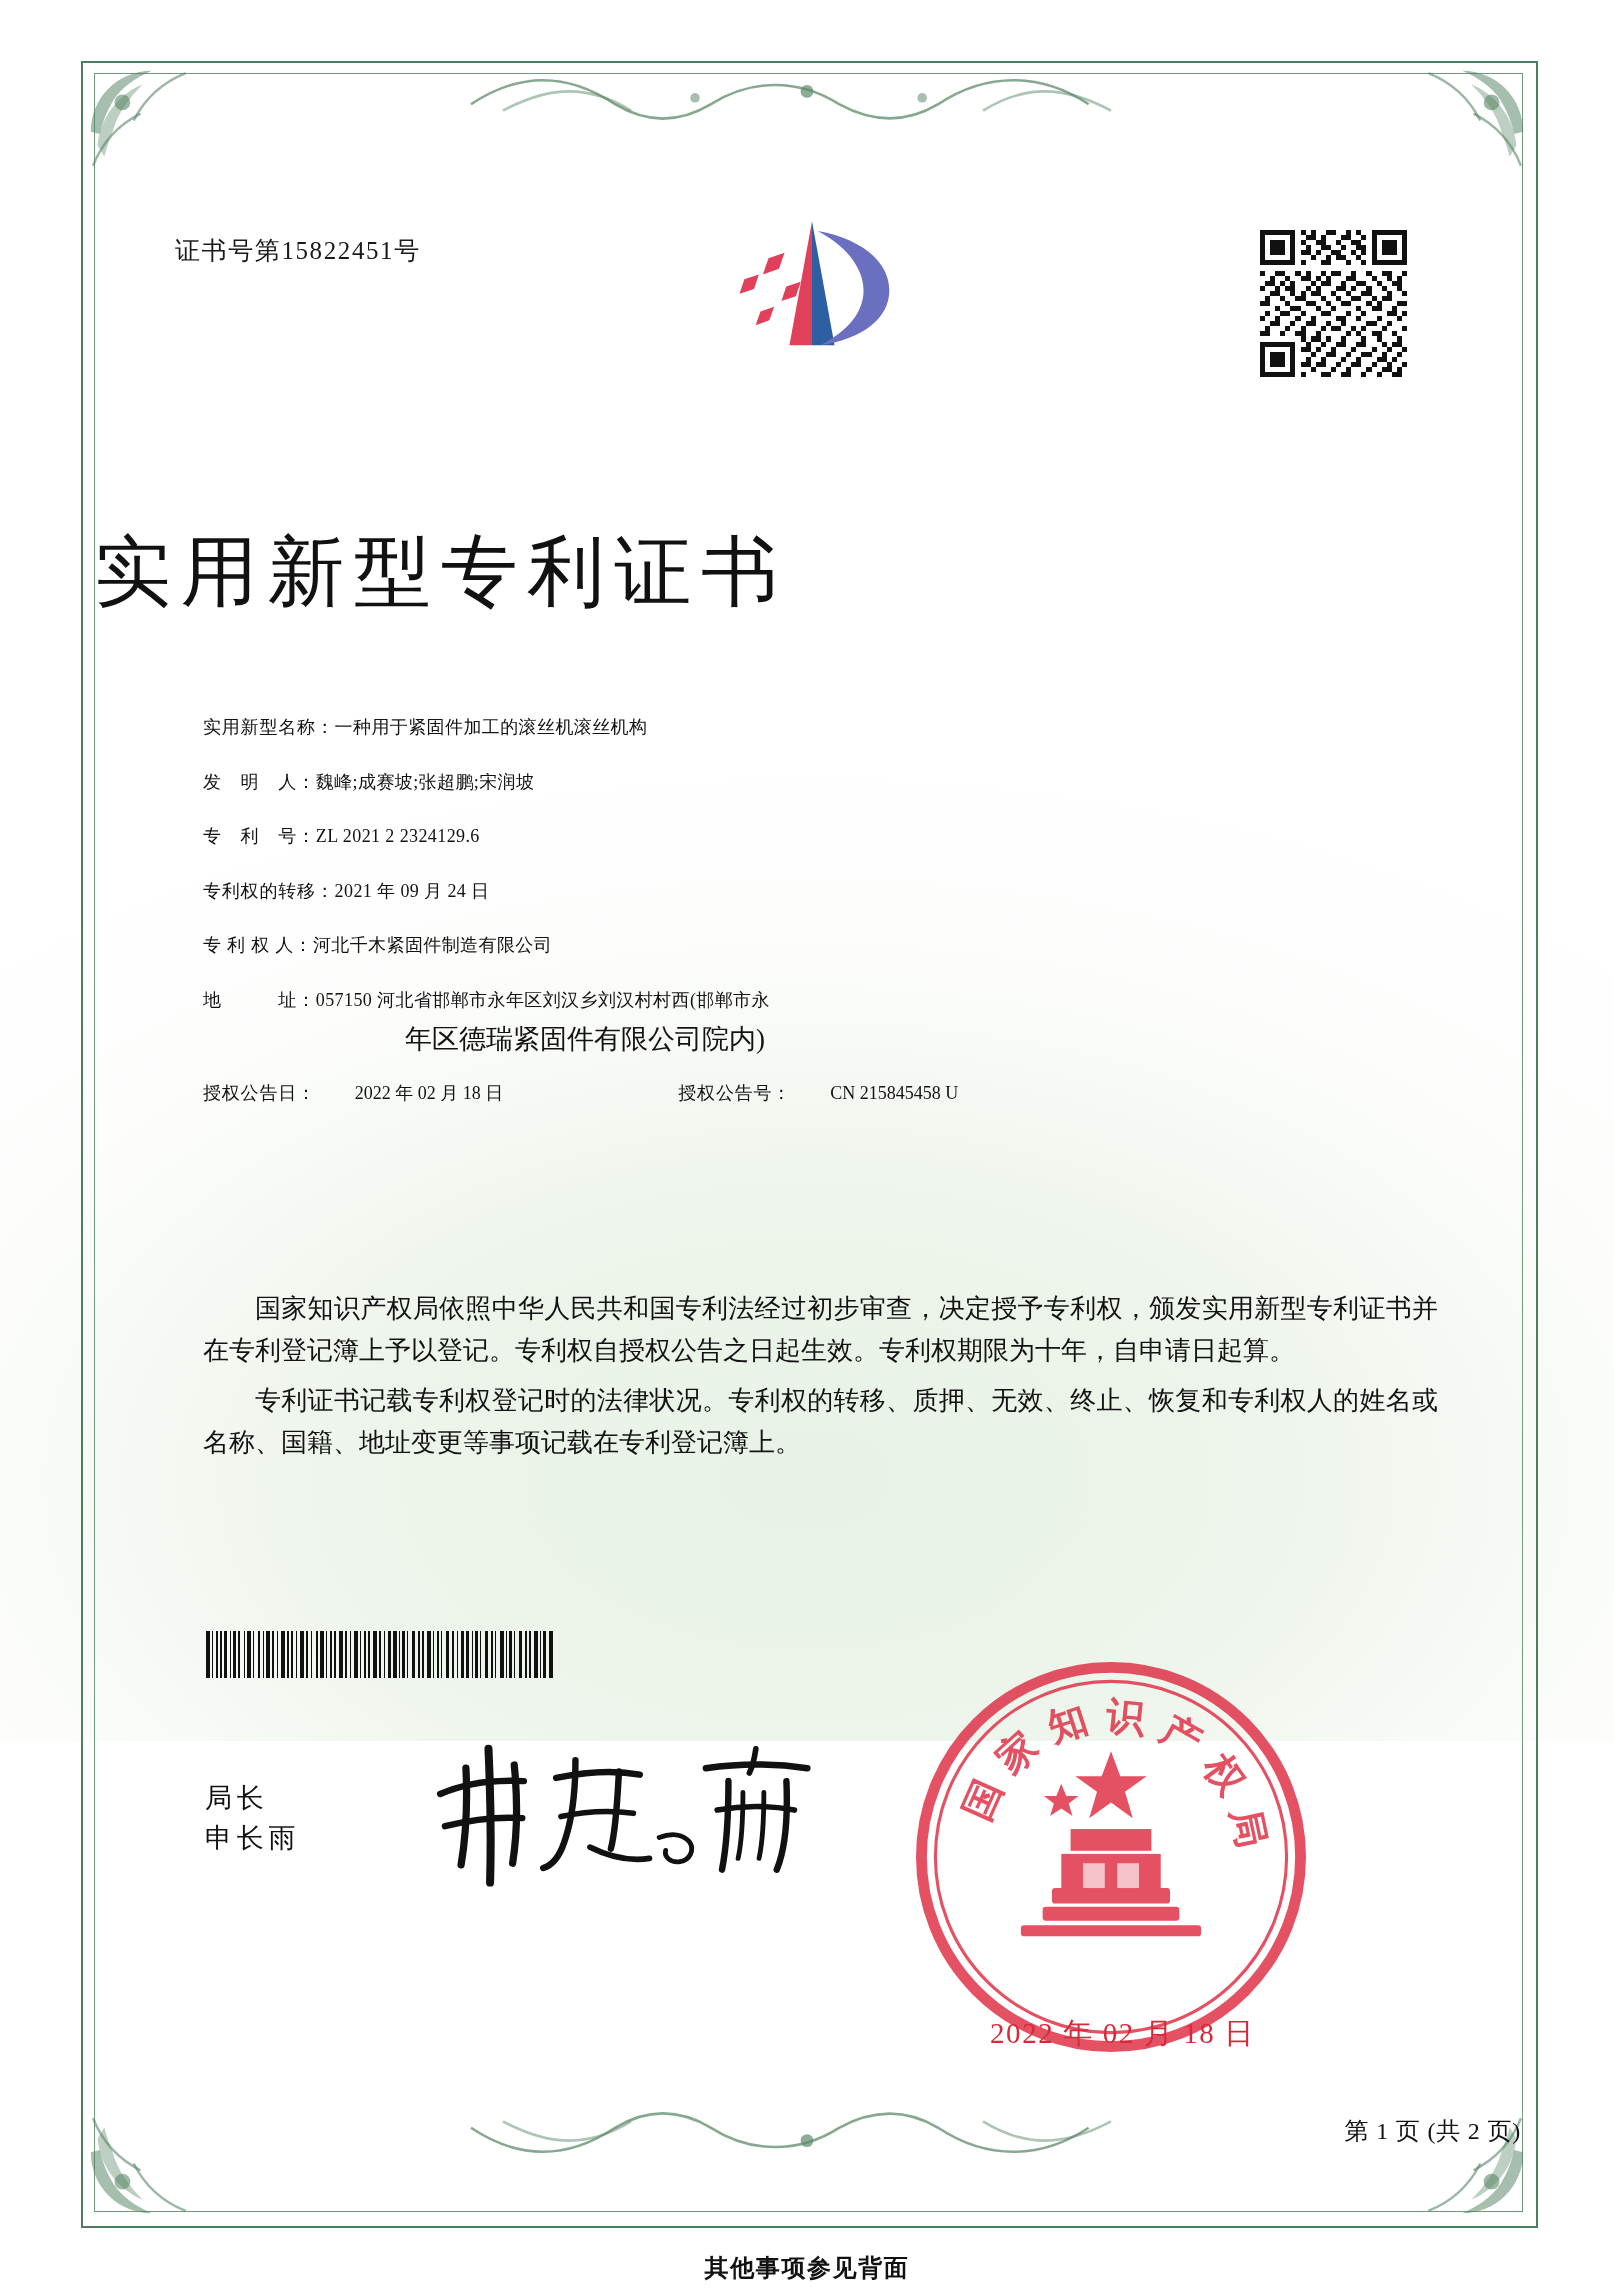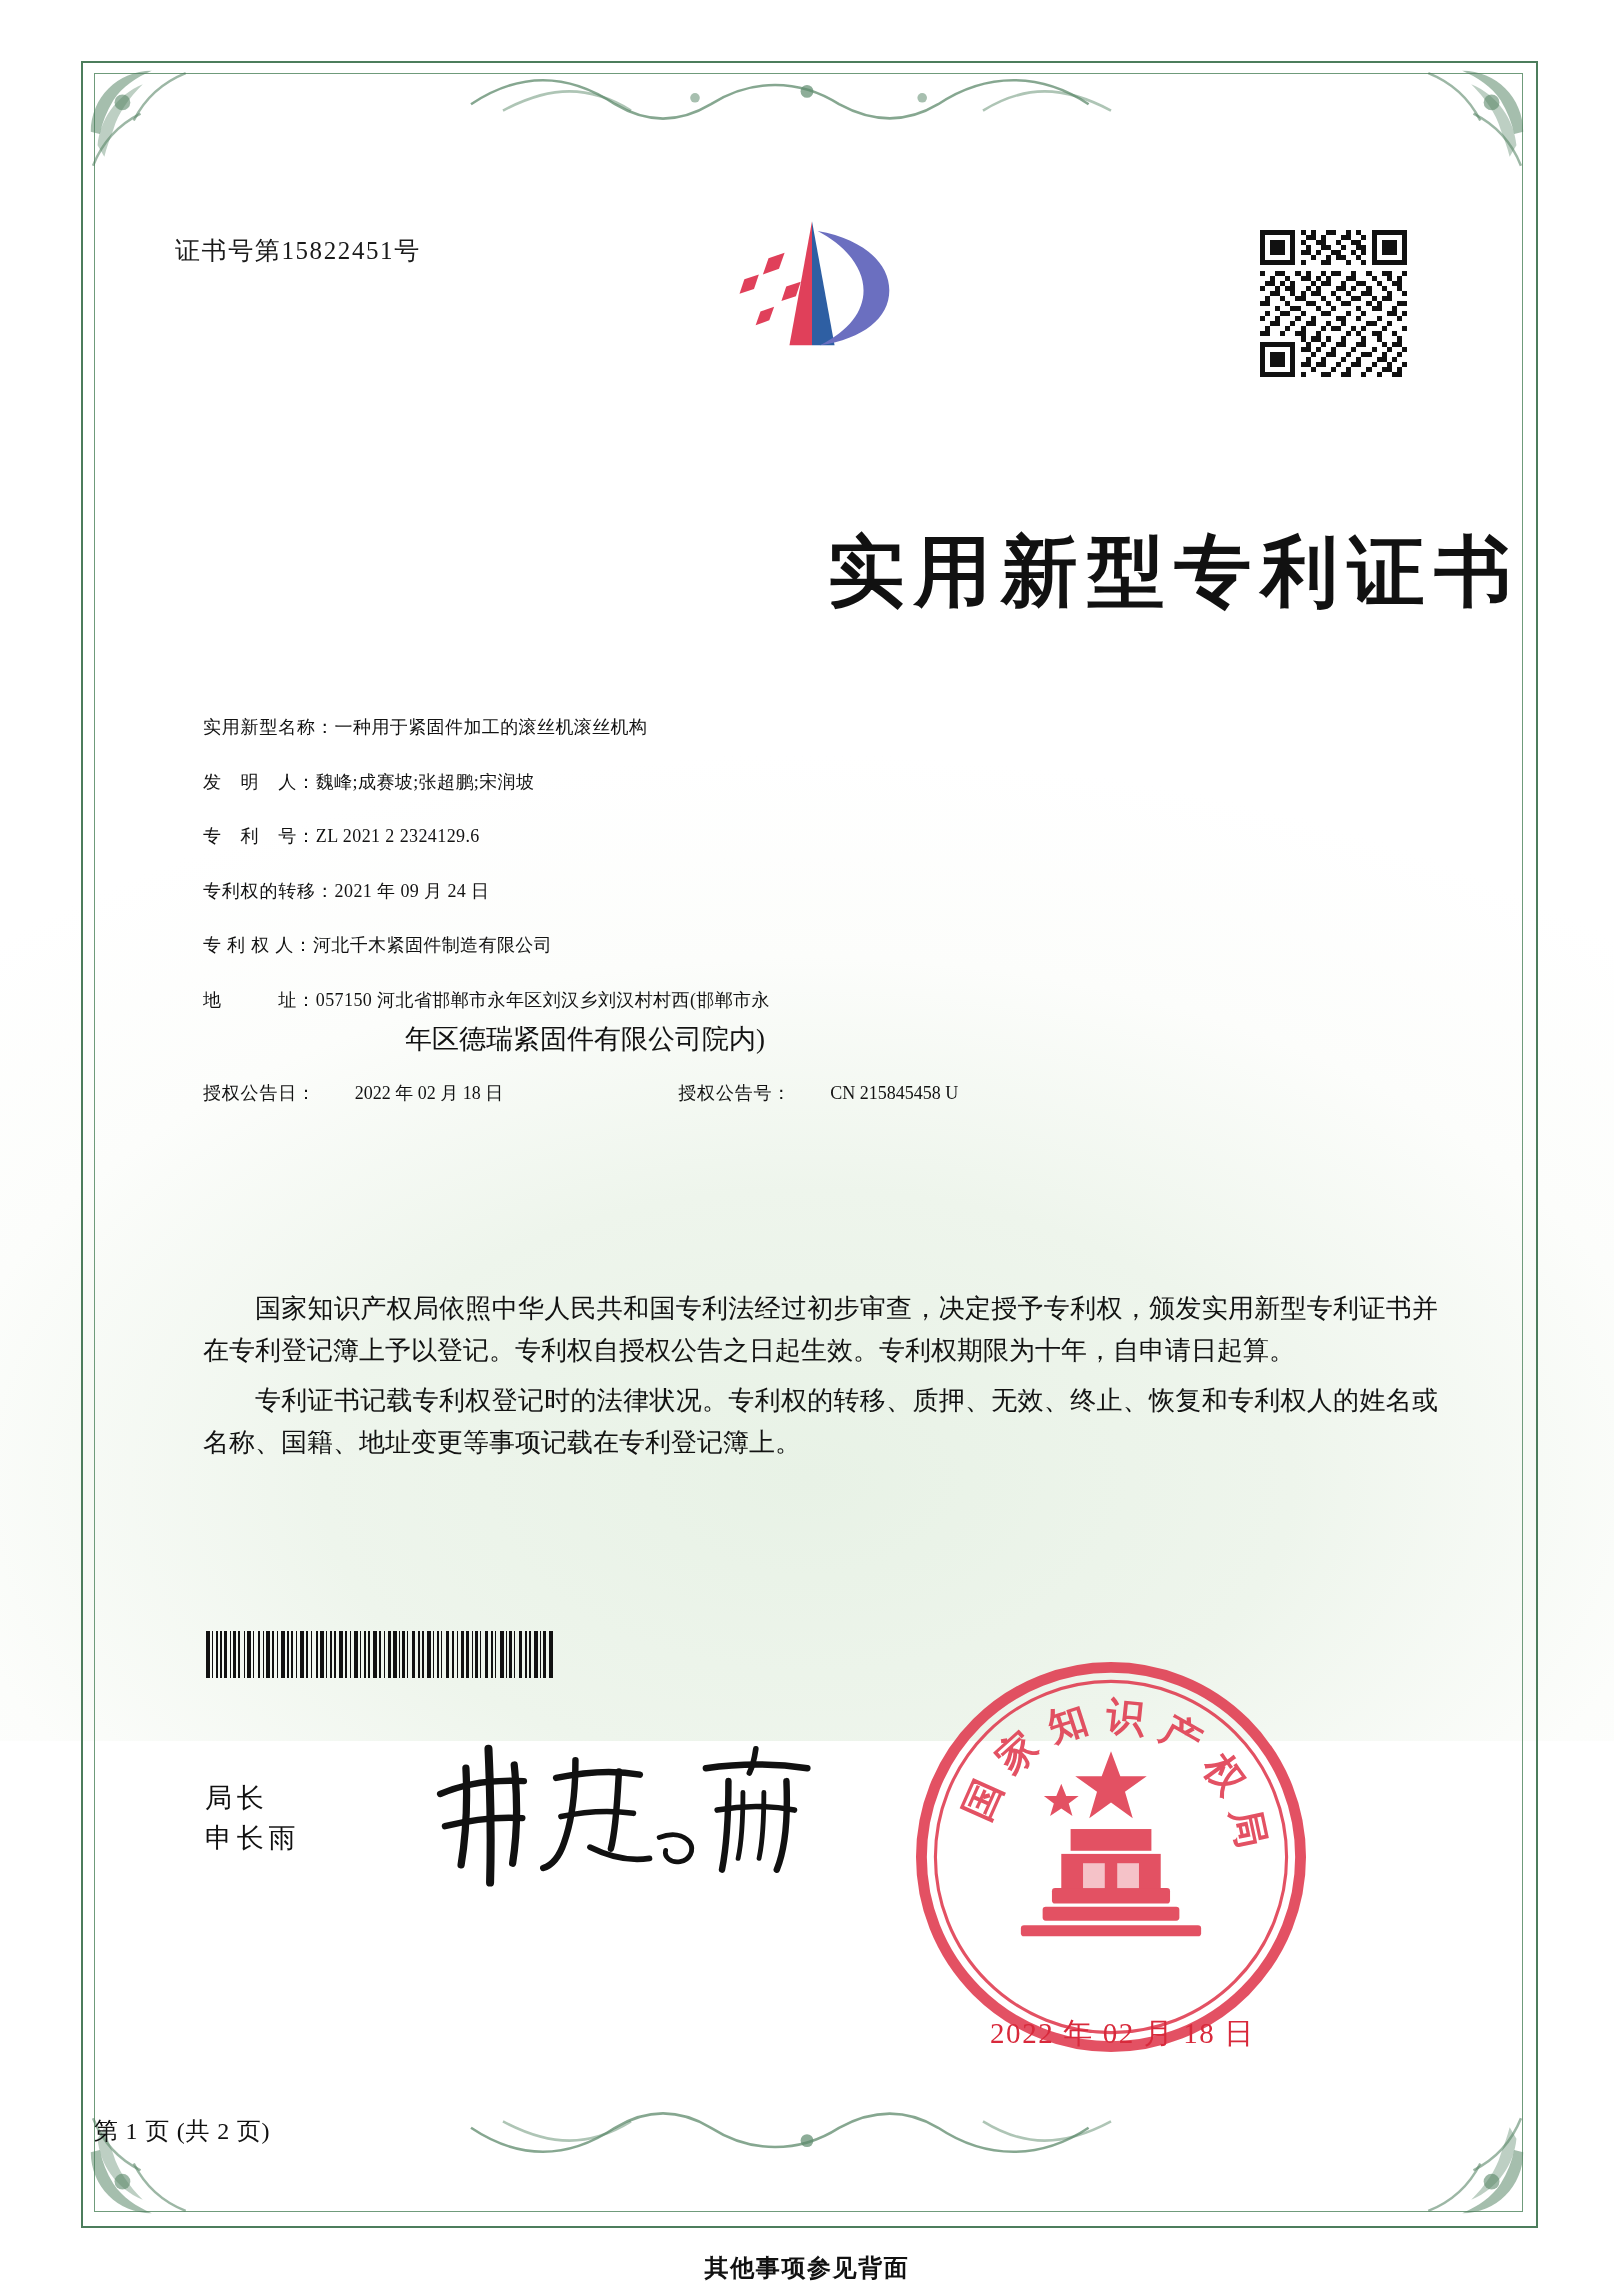--- a/index.html
+++ b/index.html
@@ -98,23 +98,23 @@
     position: absolute;
     left: 1166px; top: 157px;
     width: 147px; height: 147px;
   }
   .qr svg { width: 100%; height: 100%; display: block; }
 
   .title {
     position: absolute;
     left: 0; top: 448px;
     width: 1427px;
-    text-align: right;
+    text-align: left;
     font-size: 77px;
-    font-weight: bold;
+    font-weight: normal;
     letter-spacing: 9.7px;
     color: #111;
     font-family: "Liberation Serif", "DejaVu Serif", serif;
   }
 
   
   .fields {
     position: absolute;
     left: 109px;
     top: 642px;
@@ -216,21 +216,21 @@
     color: #d8293b;
     letter-spacing: 1.6px;
     white-space: nowrap;
   }
 
   .page-num {
     position: absolute;
     left: 0;
     top: 2042px;
     width: 1427px;
-    text-align: left;
+    text-align: right;
     font-size: 24px;
     color: #111;
     letter-spacing: 0.8px;
   }
 
   .footnote {
     position: absolute;
     left: 0;
     top: 2252px;
     width: 1614px;

